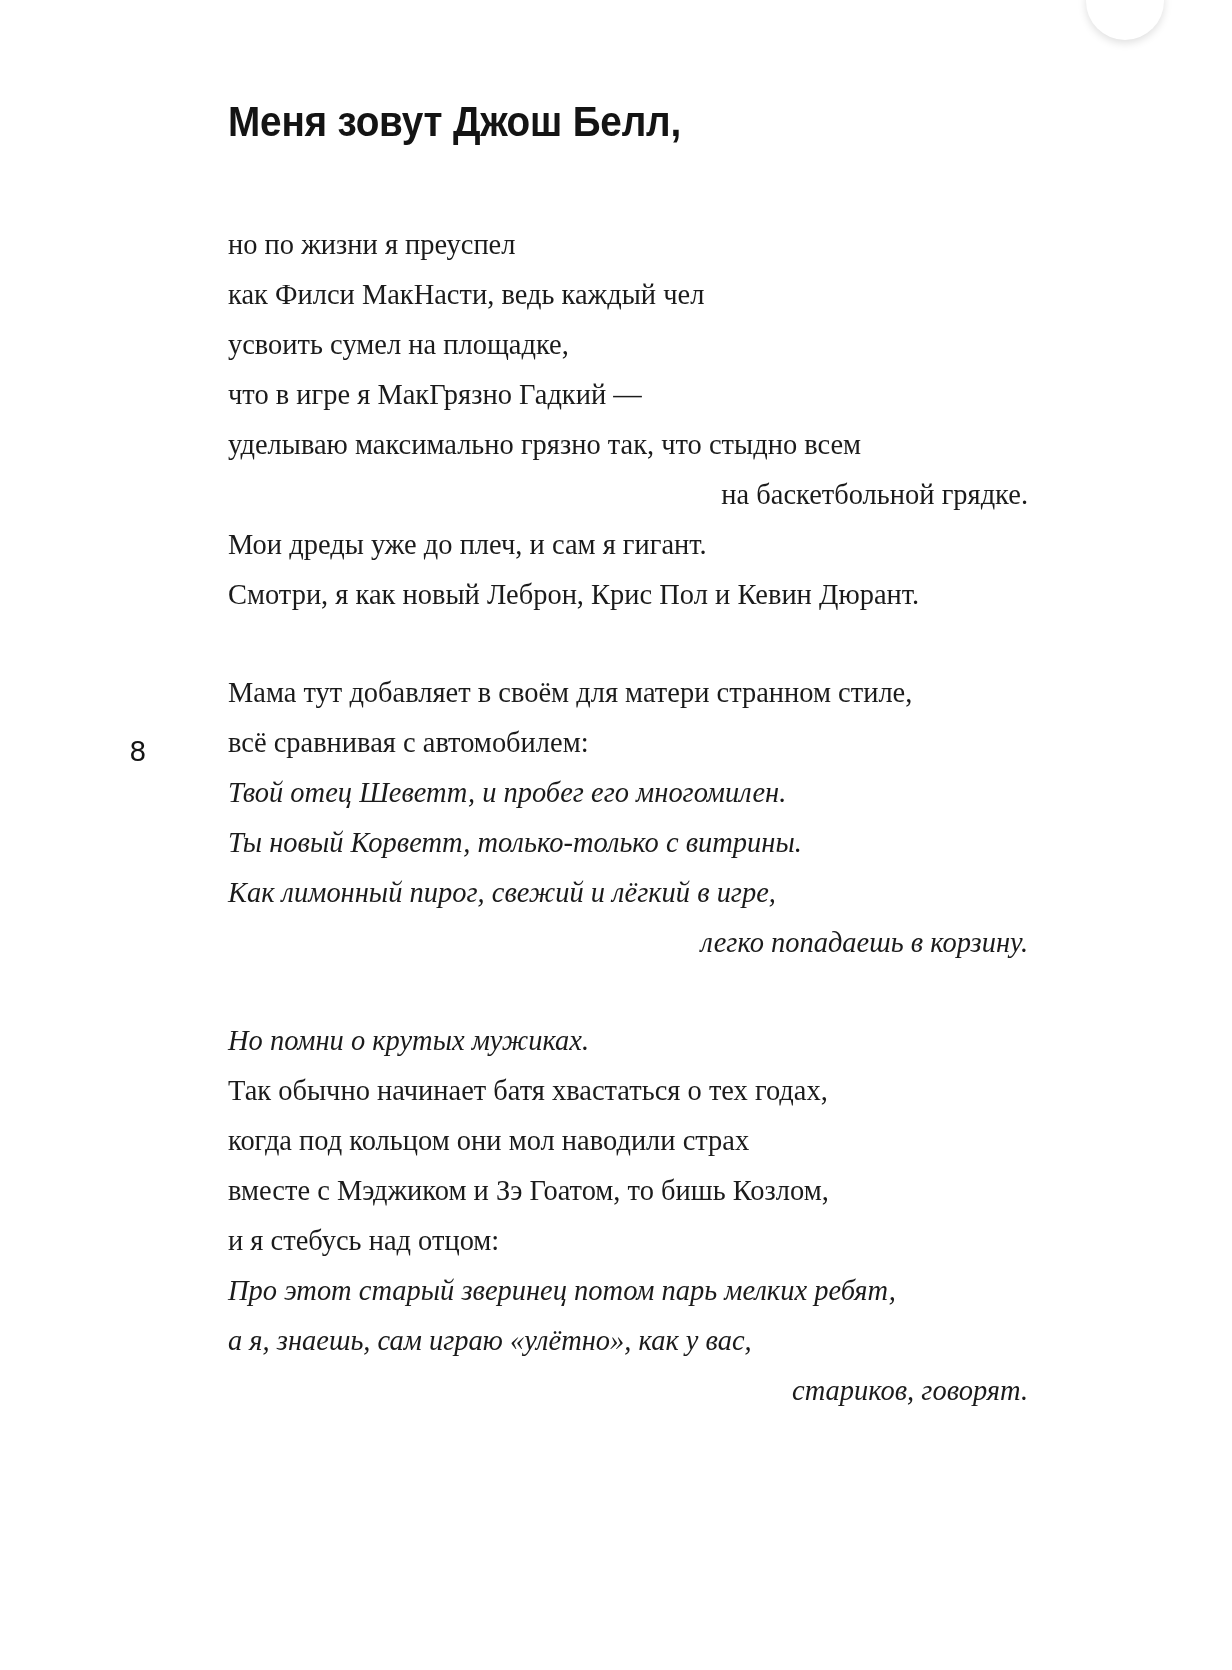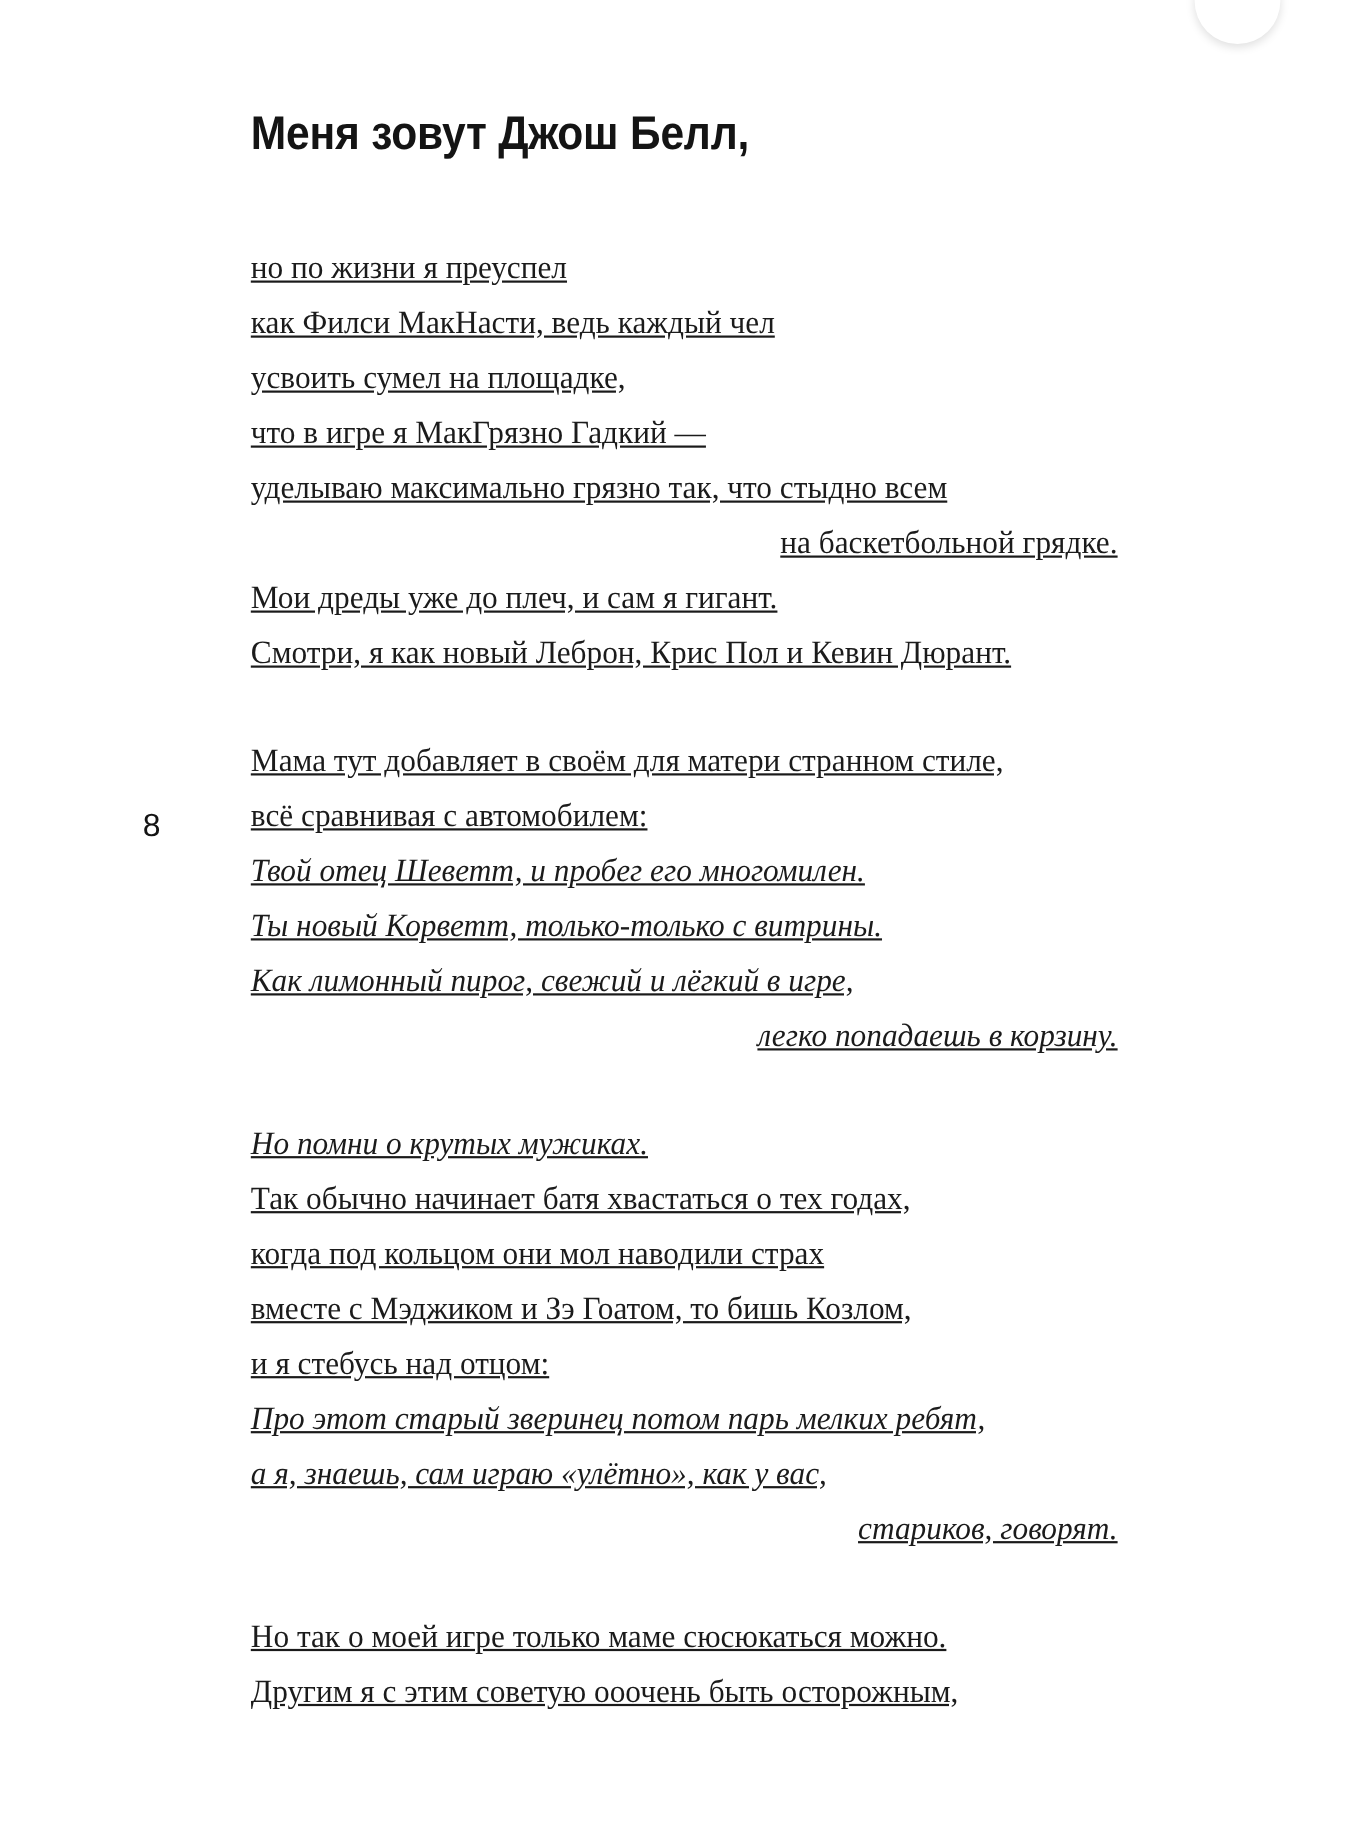--- a/index.html
+++ b/index.html
@@ -66,22 +66,21 @@
     line-height: 1.18;
     letter-spacing: -0.2px;
     color: #141414;
     margin: 0 0 72px 0;
     transform: scaleX(0.90);
     transform-origin: left center;
     white-space: nowrap;
   }
 
   .stanza {
-    margin: 0 12px 48px 0;
-    text-decoration: underline;
+    margin: 0 0 48px 0;
   }
   .stanza:last-child { margin-bottom: 0; }
 
   .line {
     font-size: 29.5px;
     line-height: 50px;
     color: #1b1b1b;
     white-space: nowrap;
     transform: scaleX(0.965);
     transform-origin: left center;
@@ -129,20 +128,16 @@
         <div class="stanza">
           <div class="line italic">Но помни о крутых мужиках.</div>
           <div class="line">Так обычно начинает батя хвастаться о тех годах,</div>
           <div class="line">когда под кольцом они мол наводили страх</div>
           <div class="line">вместе с Мэджиком и Зэ Гоатом, то бишь Козлом,</div>
           <div class="line">и я стебусь над отцом:</div>
           <div class="line italic">Про этот старый зверинец потом парь мелких ребят,</div>
           <div class="line italic">а я, знаешь, сам играю «улётно», как у вас,</div>
           <div class="line italic right">стариков, говорят.</div>
         </div>
-        <div class="stanza">
-          <div class="line">Но так о моей игре только маме сюсюкаться можно.</div>
-          <div class="line">Другим я с этим советую ооочень быть осторожным,</div>
-        </div>
       </div>
 
   </div>
 </div>
 
 </body></html>

